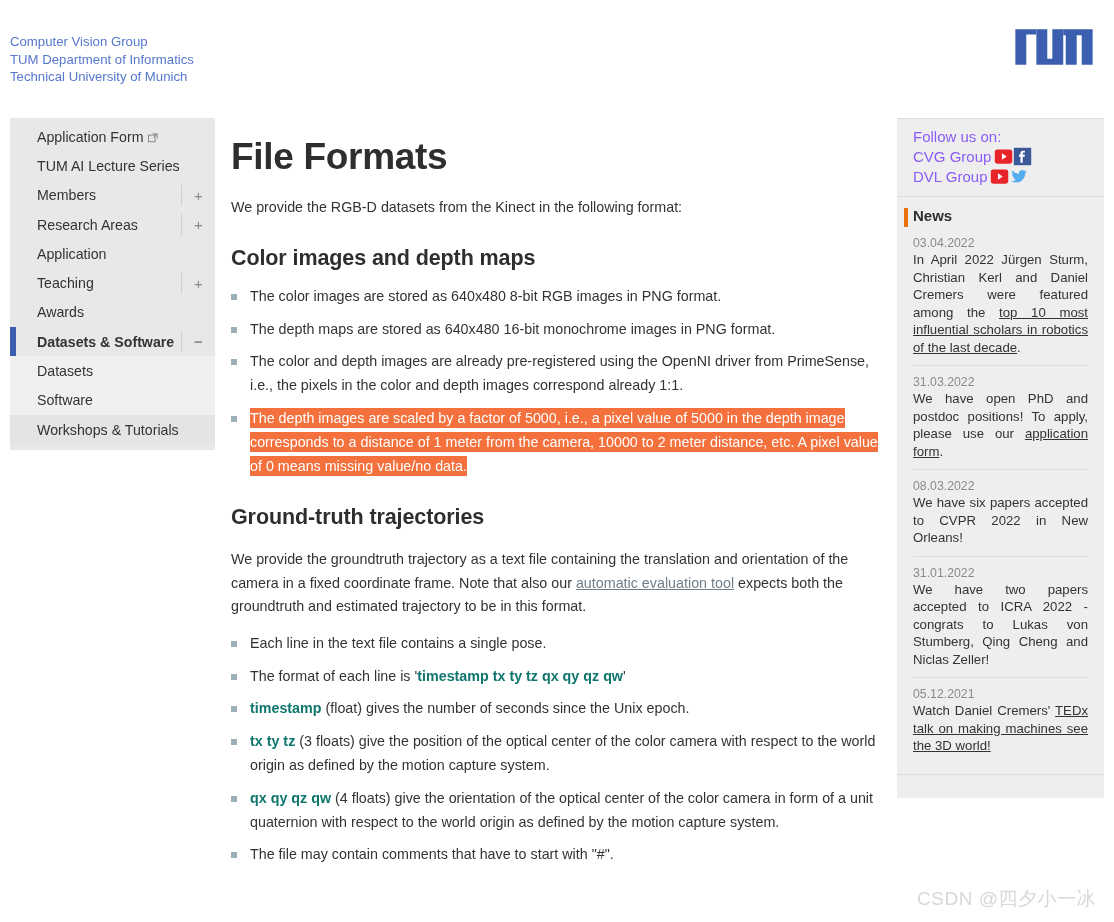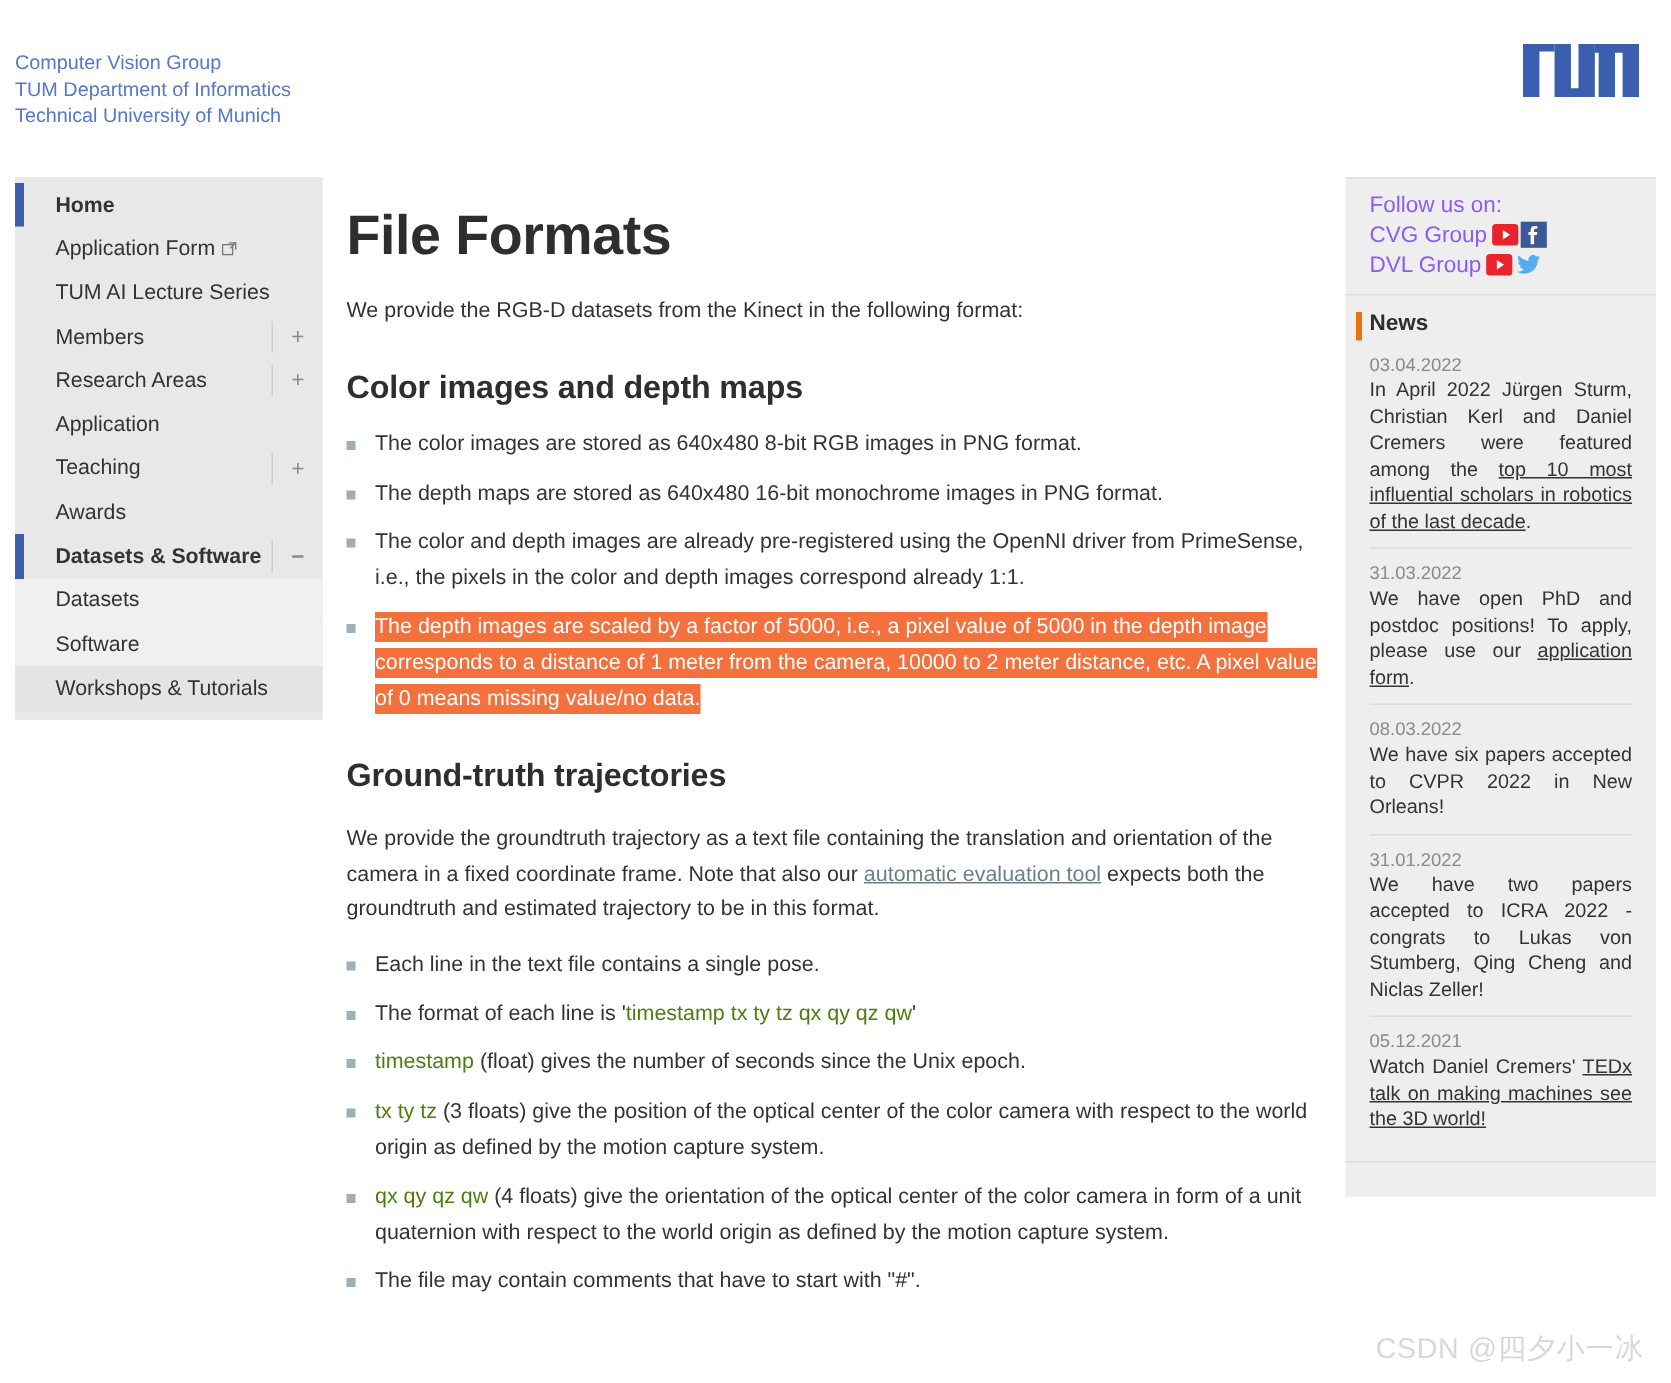--- a/index.html
+++ b/index.html
@@ -104,21 +104,21 @@
     width: 6px; height: 6px; background: #9bb0b8;
   }
   li.hl::before { top: 9px; background: #9bb0b8; z-index: 2; }
   .hl-text {
     background: #f4703c; color: #ffffff;
     box-decoration-break: clone;
     -webkit-box-decoration-break: clone;
     padding: 2px 0;
   }
   a.inline-link { color: #6f7f8a; text-decoration: underline; }
-  b, strong { font-weight: normal; color: #4d7c0f; margin-top: 32px; }
+  b, strong { font-weight: bold; color: #0f766e; margin-top: 32px; }
 
   
   .rightbar {
     position: absolute; left: 897px; top: 0;
     width: 207px;
     background: #eeeeee;
   }
   .rb-block { padding: 14px 16px 14px 16px; position: relative; }
   .rb-accent::before {
     content: ""; position: absolute; left: 7px; top: 14px;
@@ -180,25 +180,20 @@
         <path fill="#3b5fae" d="M58,8 L84,8 L84,78 L96,78 L96,8 L122,8 L122,92 L58,92 Z"></path>
         <path fill="#3b5fae" d="M122,8 L192,8 L192,92 L166,92 L166,22 L154,22 L154,92 L128,92 L128,22 L122,22 Z"></path>
       </svg>
     </div>
   </div>
 
   <div class="layout">
 
     <nav class="leftnav">
 
-      <div class="nav-item active">
-        <span class="nav-label">
-            <span>Home</span>
-          </span>
-      </div>
 
       <div class="nav-item">
         <span class="nav-label">
           <span>Application Form</span>
           <span class="ext-icon">
             <svg viewBox="0 0 12 12" width="10" height="10">
                 <rect x="0.5" y="2.5" width="8" height="8" fill="none" stroke="#777" stroke-width="1"></rect>
                 <path d="M5.5,1 L11,1 L11,6.5" fill="none" stroke="#777" stroke-width="1"></path>
                 <path d="M6.5,5.5 L11,1" stroke="#777" stroke-width="1"></path>
               </svg>

